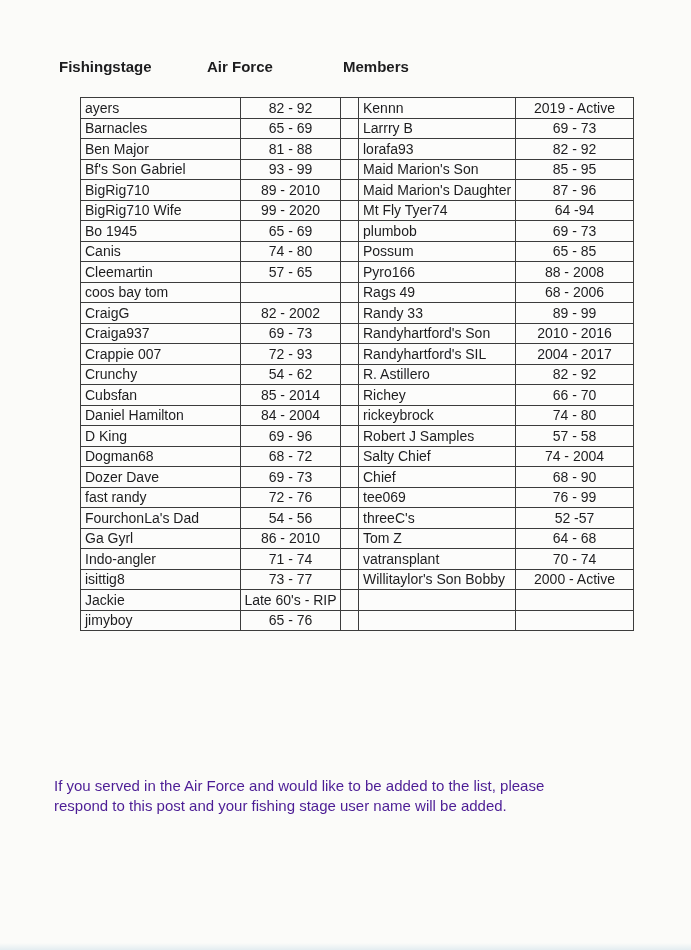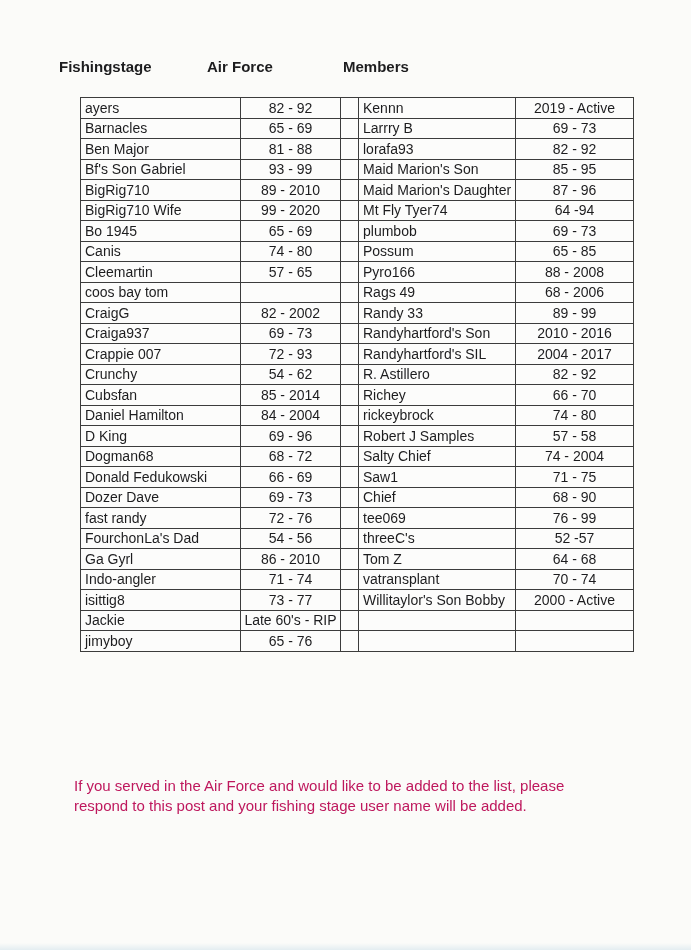--- a/index.html
+++ b/index.html
@@ -45,24 +45,24 @@
     overflow: hidden;
     background: var(--cell, #fcfcfb);
   }
   table.roster td.name  { padding-left: 4px; text-align: left; }
   table.roster td.years { text-align: center; }
   table.roster td.spacer { background: var(--cell, #fcfcfb); }
 
   
   .footer {
     position: absolute;
-    left: 74px; top: 776px;
+    left: 54px; top: 776px;
     font-size: 15px;
     line-height: 20px;
-    color: #be185d;
+    color: #4c1d95;
     white-space: nowrap;
   }
 
   
   .bottom-strip {
     position: absolute;
     left: 0; bottom: 0;
     width: 100%; height: 7px;
     background: linear-gradient(to bottom, rgba(223,233,238,0), var(--scan-edge-tint, #e3edf1));
     pointer-events: none;
@@ -206,27 +206,20 @@
           <td class="years">57 - 58</td>
         </tr>
         <tr>
           <td class="name">Dogman68</td>
           <td class="years">68 - 72</td>
           <td class="spacer"></td>
           <td class="name">Salty Chief</td>
           <td class="years">74 - 2004</td>
         </tr>
         <tr>
-          <td class="name">Donald Fedukowski</td>
-          <td class="years">66 - 69</td>
-          <td class="spacer"></td>
-          <td class="name">Saw1</td>
-          <td class="years">71 - 75</td>
-        </tr>
-        <tr>
           <td class="name">Dozer Dave</td>
           <td class="years">69 - 73</td>
           <td class="spacer"></td>
           <td class="name">Chief</td>
           <td class="years">68 - 90</td>
         </tr>
         <tr>
           <td class="name">fast randy</td>
           <td class="years">72 - 76</td>
           <td class="spacer"></td>

